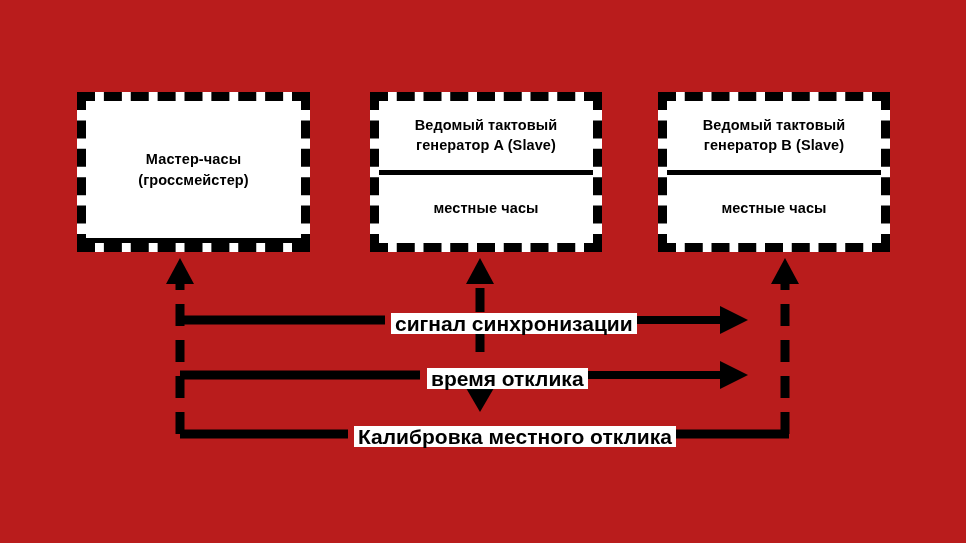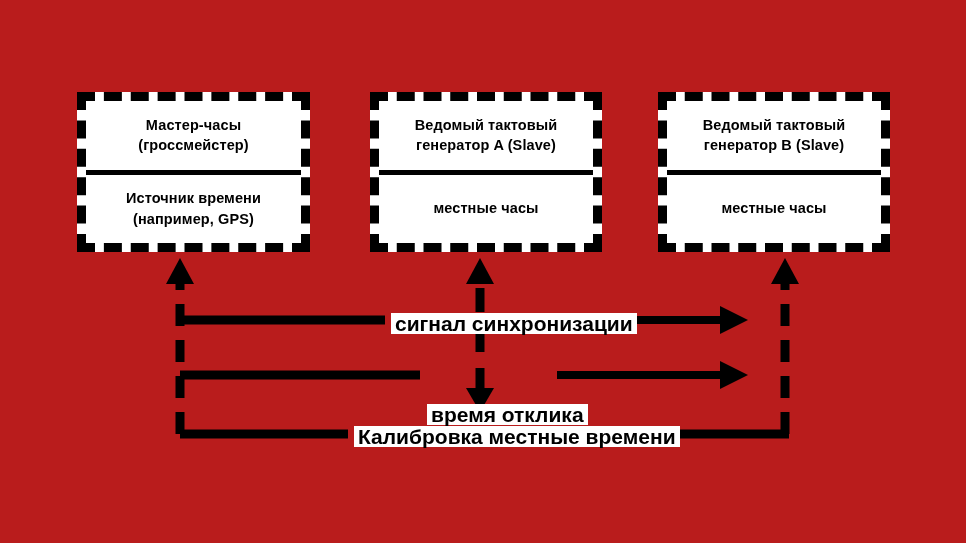--- a/index.html
+++ b/index.html
@@ -108,24 +108,20 @@
       <line x1="180" y1="434" x2="348" y2="434" stroke="#000000" stroke-width="9" stroke-linecap="butt"></line>
       <line x1="625" y1="434" x2="789" y2="434" stroke="#000000" stroke-width="9" stroke-linecap="butt"></line>
     </g>
   </svg>
 
   <div class="node-box" style="left:77px; top:92px; width:233px; height:160px;">
     <div class="node-half upper">
       <span class="node-text">Мастер-часы
 (гроссмейстер)</span>
     </div>
-    <div class="node-half">
-      <span class="node-text">Источник времени
-(например, GPS)</span>
-    </div>
   </div>
 
   <div class="node-box" style="left:370px; top:92px; width:232px; height:160px;">
     <div class="node-half upper">
       <span class="node-text">Ведомый тактовый
 генератор A (Slave)</span>
     </div>
     <div class="node-half">
       <span class="node-text">местные часы</span>
     </div>
@@ -137,17 +133,17 @@
 генератор B (Slave)</span>
     </div>
     <div class="node-half">
       <span class="node-text">местные часы</span>
     </div>
   </div>
 
   <div class="edge-label label-main" style="left:391px; top:313px;">сигнал синхронизации</div>
 
 
-  <div class="edge-label label-main" style="left:427px; top:368px;margin-top:36px;">время отклика</div>
+  <div class="edge-label label-main" style="left:427px; top:368px;">время отклика</div>
 
-  <div class="edge-label label-main" style="left:354px; top:426px;">Калибровка местные времени</div>
+  <div class="edge-label label-main" style="left:354px; top:426px;">Калибровка местного отклика</div>
 
 </div>
 
 </body></html>

